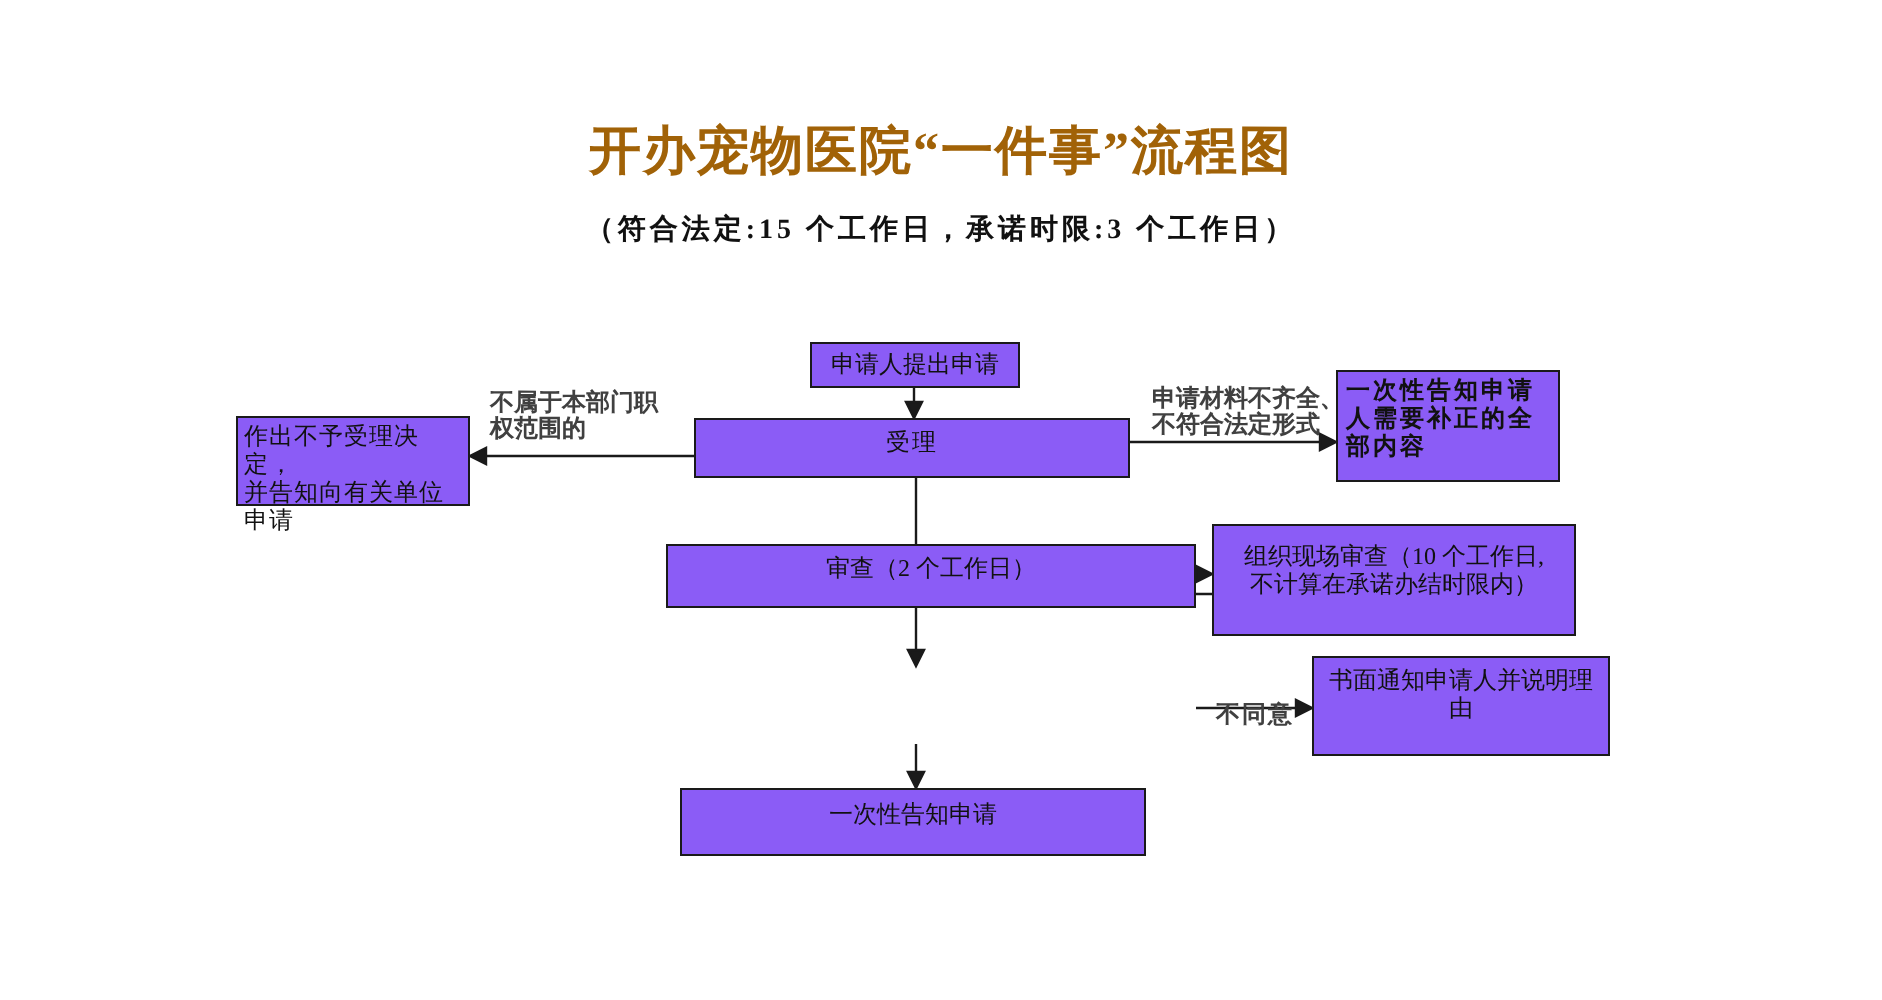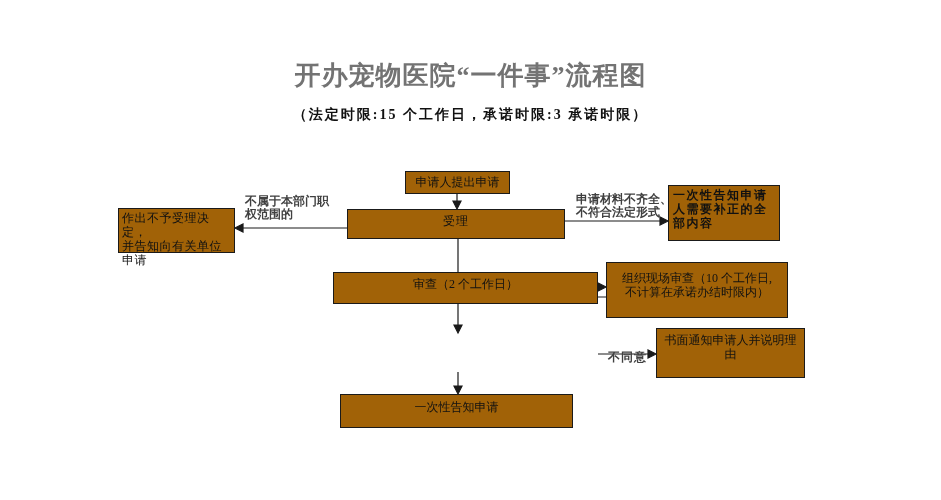--- a/index.html
+++ b/index.html
@@ -3,46 +3,46 @@
 <meta charset="utf-8">
 <style>
   html,body{margin:0;padding:0;background:#ffffff;}
   #canvas{
     position:relative;width:941px;height:500px;background:#ffffff;
     font-family:"Liberation Serif","DejaVu Serif",serif;color:#111111;
     overflow:hidden;
   }
   .title{
     position:absolute;left:0;top:58px;width:941px;text-align:center;
-    font-size:26px;font-weight:bold;letter-spacing:1px;color:#737373;
+    font-size:26px;font-weight:bold;letter-spacing:1px;color:#a16207;
   }
   .subtitle{
     position:absolute;left:0;top:106px;width:941px;text-align:center;
     font-size:14px;font-weight:bold;letter-spacing:2px;color:#111;
   }
   .node{
-    position:absolute;border:1px solid #1a1a1a;background:#a16207;
+    position:absolute;border:1px solid #1a1a1a;background:#8b5cf6;
     font-size:12px;line-height:14px;white-space:pre-line;box-sizing:border-box;
     color:#111;
   }
   .node.center{text-align:center;}
   .edge-label{
     position:absolute;font-size:12px;line-height:13px;white-space:pre-line;
     color:#404040;
     font-weight:bold;
   }
   svg.wires{position:absolute;left:0;top:0;width:941px;height:500px;pointer-events:none;}
 </style>
 </head>
 <body>
 
 <div id="canvas">
 
   <div class="title">开办宠物医院“一件事”流程图</div>
-  <div class="subtitle">（法定时限:15 个工作日，承诺时限:3 承诺时限）</div>
+  <div class="subtitle">（符合法定:15 个工作日，承诺时限:3 个工作日）</div>
 
   <svg class="wires" viewBox="0 0 941 500" xmlns="http://www.w3.org/2000/svg">
     <g stroke="#1a1a1a" stroke-width="1.2" fill="#1a1a1a">
       <line x1="457" y1="193" x2="457" y2="202"></line>
       <polygon points="453,201 461,201 457,209"></polygon>
 
       <line x1="347" y1="228" x2="243" y2="228"></line>
       <polygon points="243,224 243,232 235,228"></polygon>
 
       <line x1="565" y1="221" x2="661" y2="221"></line>

